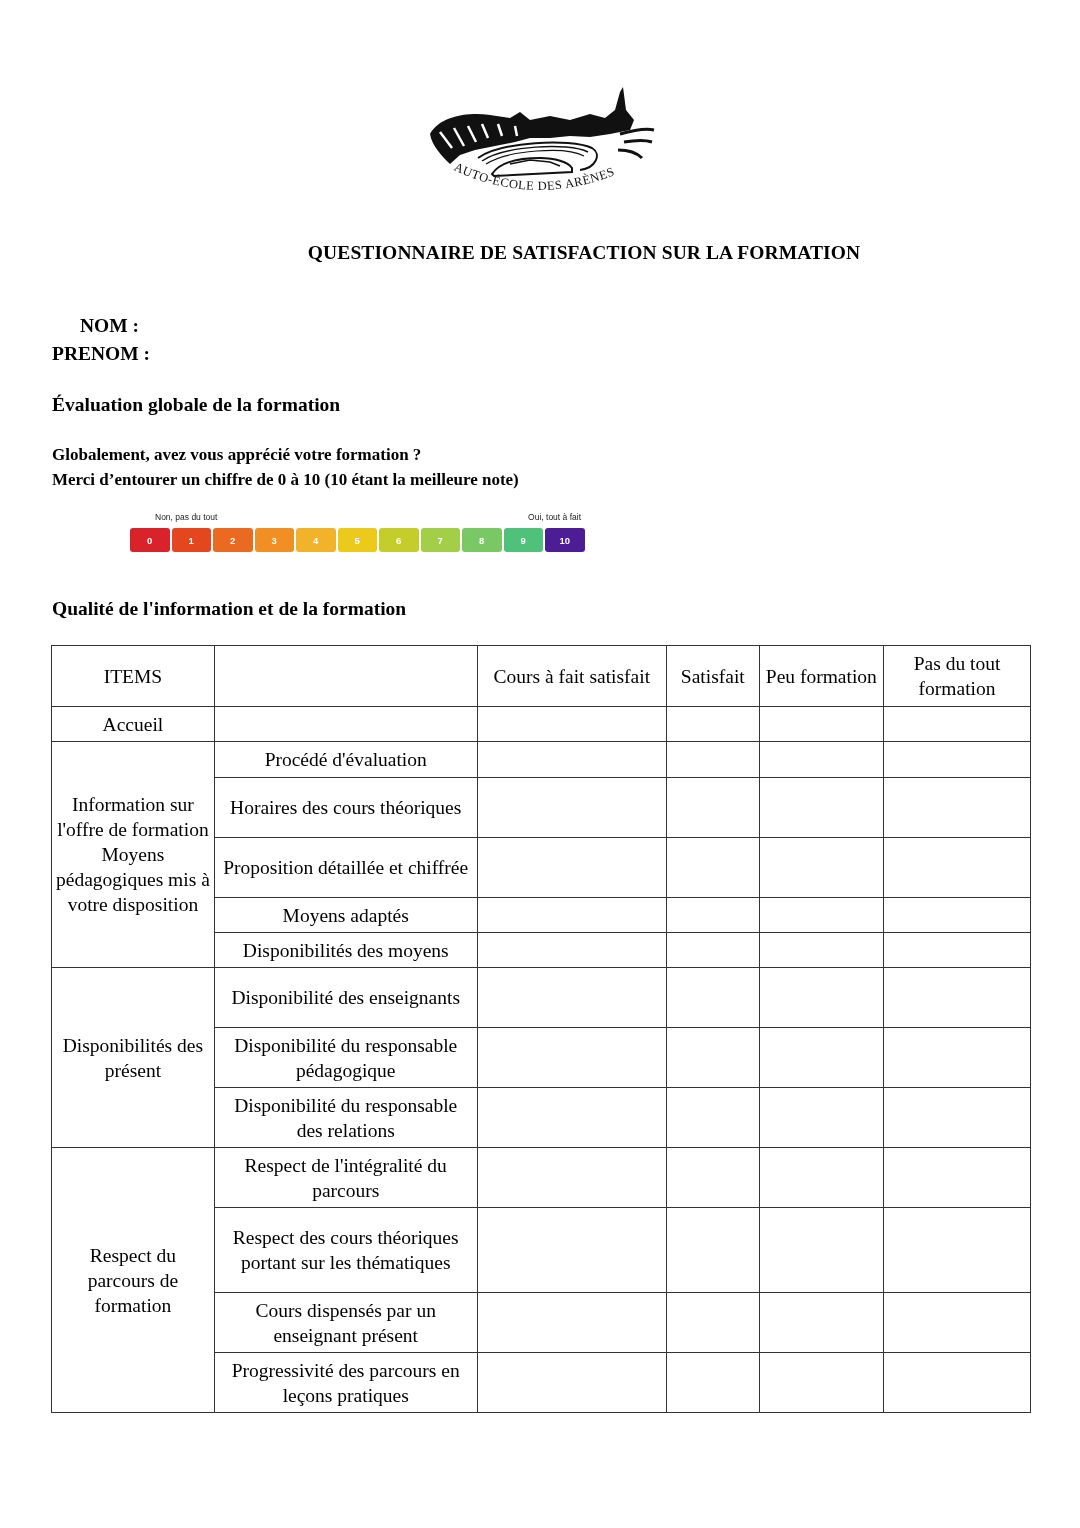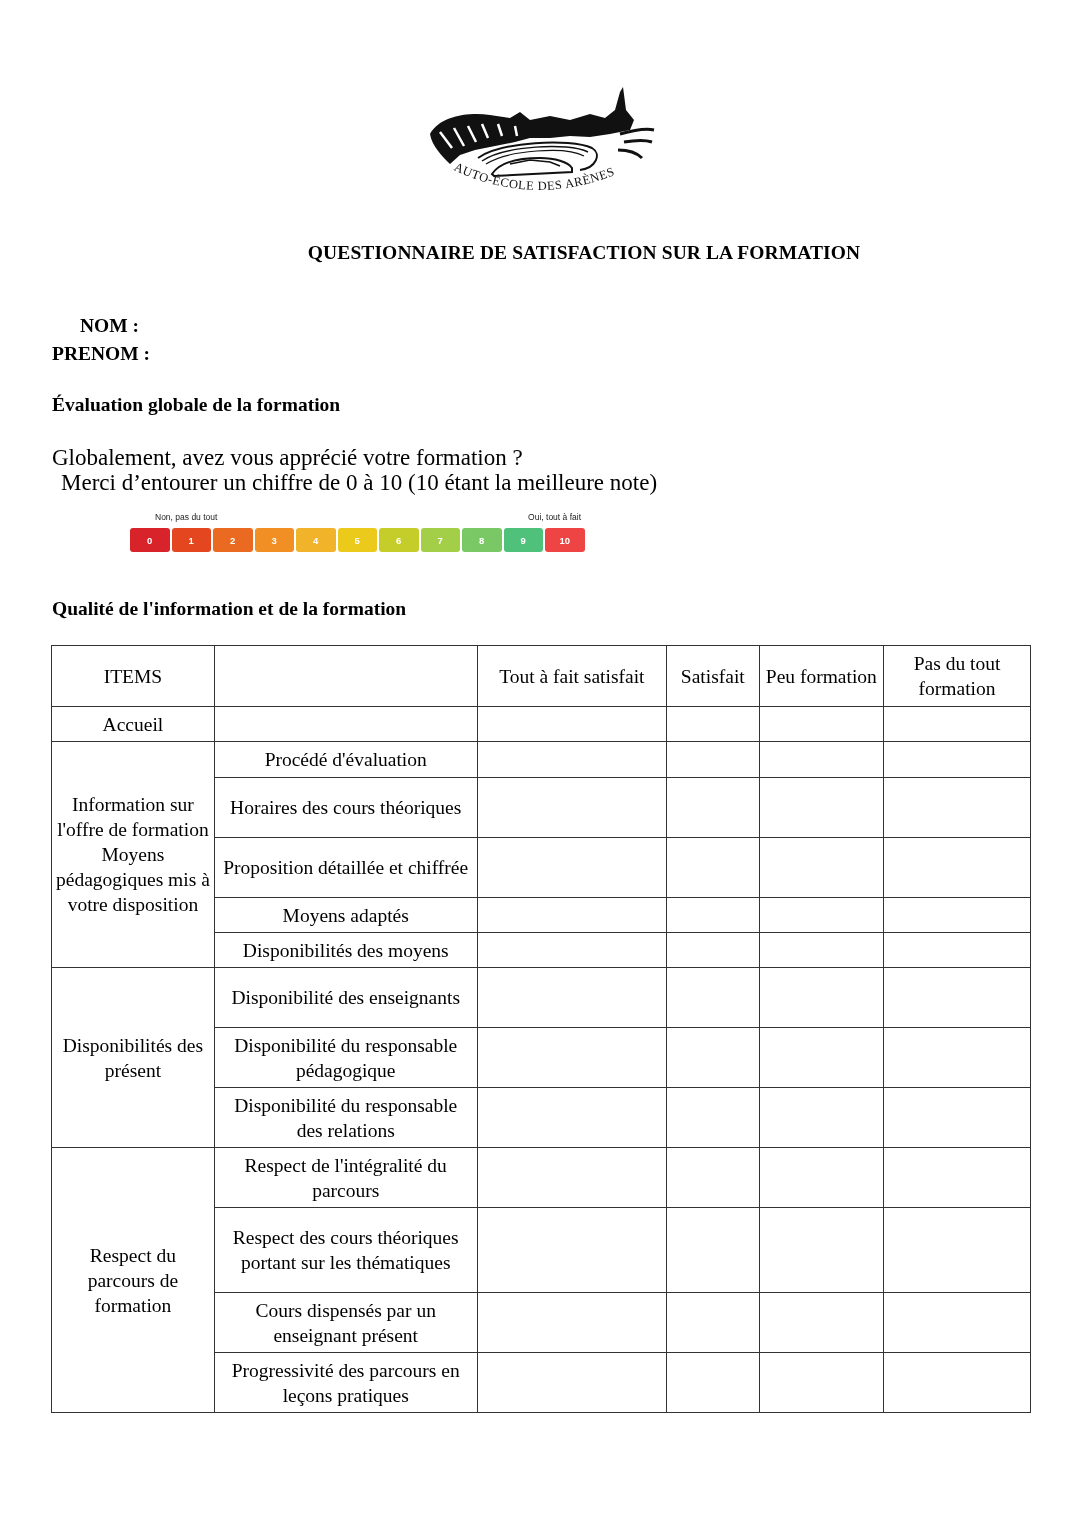--- a/index.html
+++ b/index.html
@@ -1,20 +1,20 @@
 <!DOCTYPE html>
 <html><head>
 <meta charset="utf-8">
 <style>
   html, body { margin: 0; padding: 0; background: #ffffff; }
   body { width: 1080px; height: 1528px; position: relative; overflow: hidden; font-family: "Liberation Serif", "DejaVu Serif", serif; color: #000; }
   .logo { position: absolute; left: 420px; top: 82px; width: 250px; height: 125px; }
   .title { position: absolute; left: 0; width: 1080px; top: 242px; text-align: center; font-weight: bold; font-size: 19.5px; letter-spacing: 0.1px; margin-left: 44px; }
   .bold-line { position: absolute; left: 52px; font-weight: bold; font-size: 19.5px; }
-  .plain-line { position: absolute; left: 52px; font-size: 23px; }
+  .plain-line { position: absolute; left: 52px; font-size: 17px; font-weight: bold; }
   .scale { position: absolute; left: 130px; top: 512px; width: 455px; }
   .scale-labels { position: relative; height: 14px; font-family: "Liberation Sans", "DejaVu Sans", sans-serif; font-size: 8.5px; color: #222; }
   .scale-labels .left { position: absolute; left: 1px; top: 0; padding-left: 24px; }
   .scale-labels .right { position: absolute; right: 4px; top: 0; }
   .scale-boxes { display: flex; gap: 2px; margin-top: 2px; }
   .scale-box { width: 39.5px; height: 24px; border-radius: 3px; color: #fff; font-family: "Liberation Sans", "DejaVu Sans", sans-serif; font-weight: bold; font-size: 9.5px; display: flex; align-items: center; justify-content: center; }
   table.q { position: absolute; left: 51px; top: 645px; border-collapse: collapse; width: 980px; font-size: 19.5px; }
   table.q td, table.q th { border: 1.3px solid #333; text-align: center; vertical-align: middle; font-weight: normal; padding: 1px 4px; line-height: 25px; }
   .col1 { width: 153px; }
   .col2 { width: 247px; }
@@ -43,58 +43,58 @@
   </svg>
 </div>
 
 <div class="title">QUESTIONNAIRE DE SATISFACTION SUR LA FORMATION</div>
 
 <div class="bold-line" style="top:315px;margin-left:28px;">NOM :</div>
 <div class="bold-line" style="top:343px;">PRENOM :</div>
 
 <div class="bold-line" style="top:394px;">Évaluation globale de la formation</div>
 <div class="plain-line" style="top:445px;">Globalement, avez vous apprécié votre formation ?</div>
-<div class="plain-line" style="top:470px;margin-left:9px;">Merci d’entourer un chiffre de 0 à 10 (10 étant la meilleure note)</div>
+<div class="plain-line" style="top:470px;">Merci d’entourer un chiffre de 0 à 10 (10 étant la meilleure note)</div>
 
 <div class="scale">
   <div class="scale-labels">
     <span class="left">Non, pas du tout</span>
     <span class="right">Oui, tout à fait</span>
   </div>
   <div class="scale-boxes" id="scale-boxes">
       <div class="scale-box" style="background: rgb(216, 35, 42);">0</div>
       <div class="scale-box" style="background: rgb(228, 71, 31);">1</div>
       <div class="scale-box" style="background: rgb(234, 106, 34);">2</div>
       <div class="scale-box" style="background: rgb(241, 143, 36);">3</div>
       <div class="scale-box" style="background: rgb(241, 179, 42);">4</div>
       <div class="scale-box" style="background: rgb(236, 202, 28);">5</div>
       <div class="scale-box" style="background: rgb(197, 205, 42);">6</div>
       <div class="scale-box" style="background: rgb(163, 207, 72);">7</div>
       <div class="scale-box" style="background: rgb(122, 200, 101);">8</div>
       <div class="scale-box" style="background: rgb(79, 193, 123);">9</div>
-      <div class="scale-box" style="background: #ef4444;">10</div>
+      <div class="scale-box" style="background: #4c1d95;">10</div>
     </div>
 </div>
 
 <div class="bold-line" style="top:598px;">Qualité de l'information et de la formation</div>
 
 <table class="q">
   <colgroup>
     <col class="col1">
       <col class="col2">
       <col class="col3">
       <col class="col4">
       <col class="col5">
       <col class="col6">
   </colgroup>
   <thead>
     <tr style="height:61px;">
       <th>ITEMS</th>
       <th></th>
-      <th>Tout à fait satisfait</th>
+      <th>Cours à fait satisfait</th>
       <th>Satisfait</th>
       <th>Peu formation</th>
       <th>Pas du tout formation</th>
     </tr>
   </thead>
   <tbody>
     <tr style="height:35px;">
       <td>Accueil</td>
       <td></td>
       <td></td>

